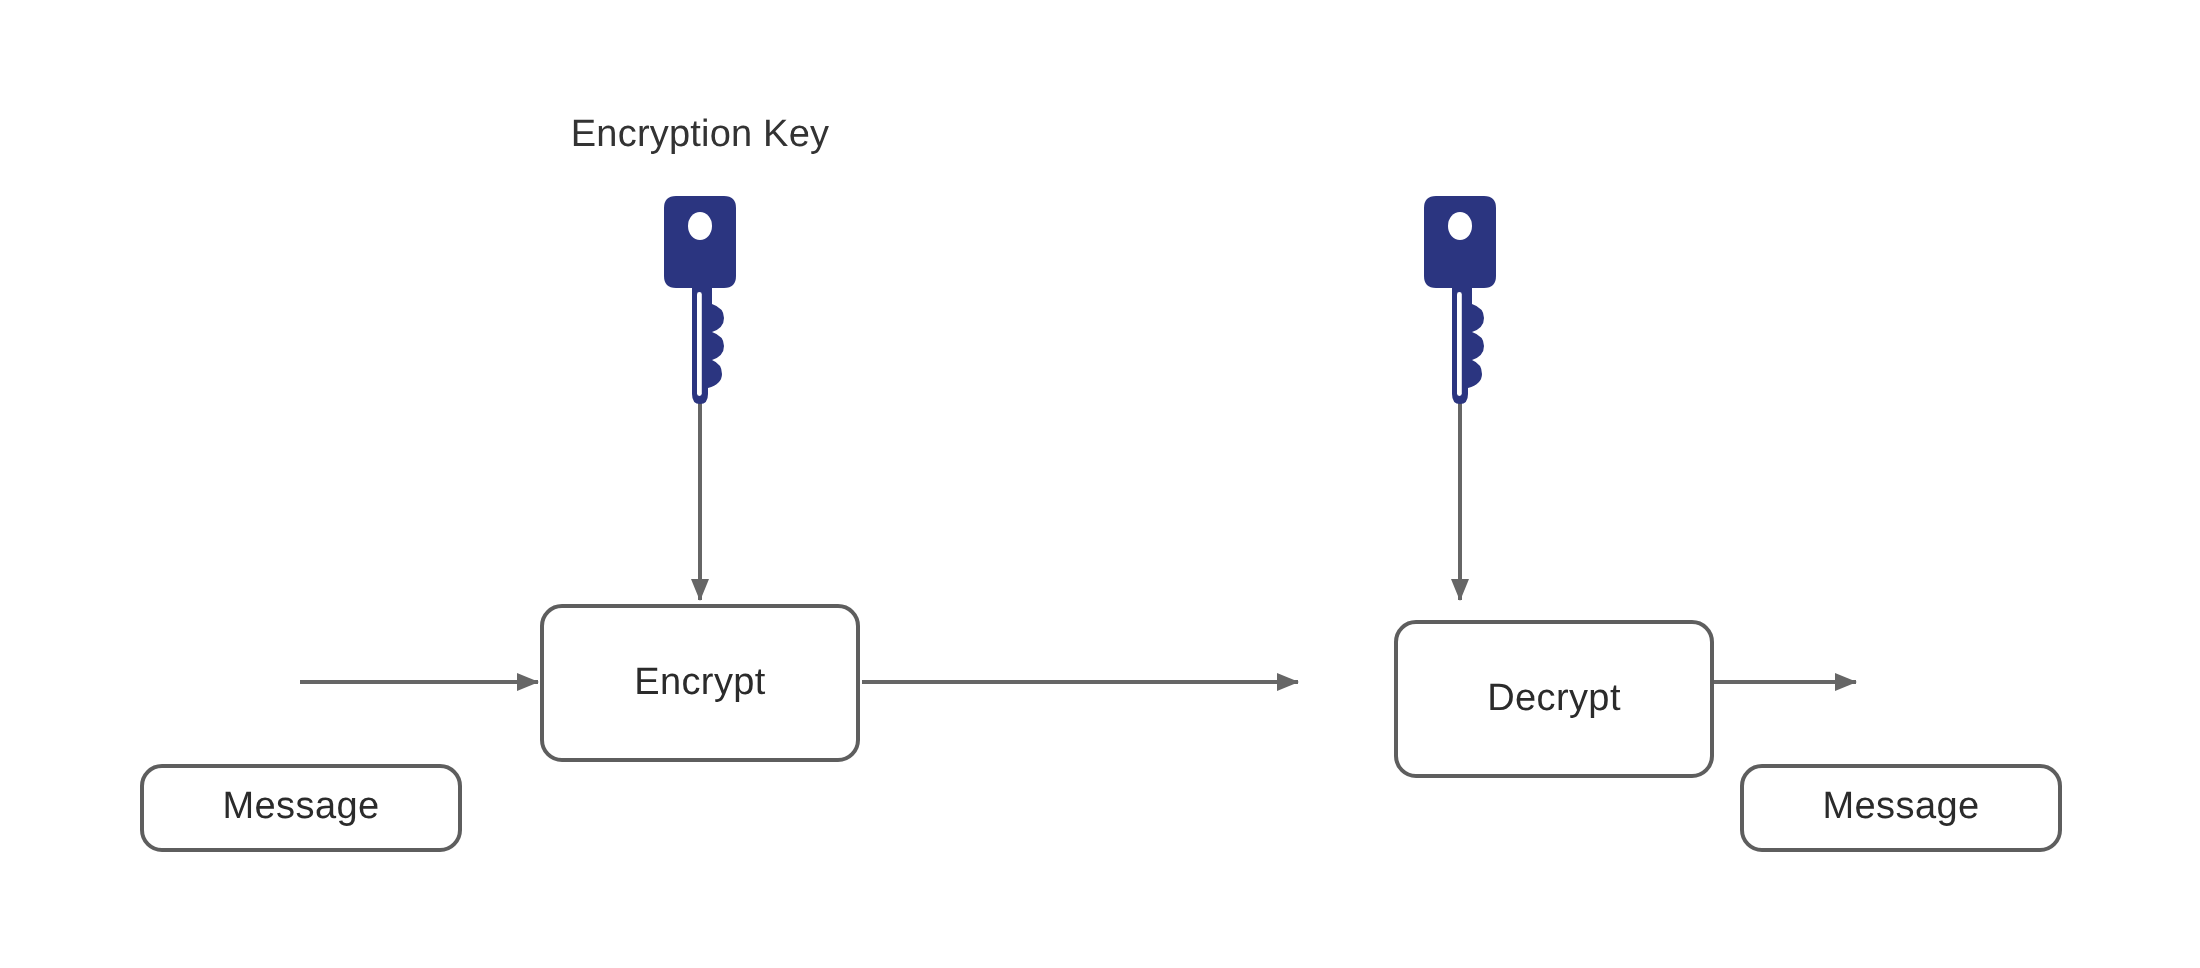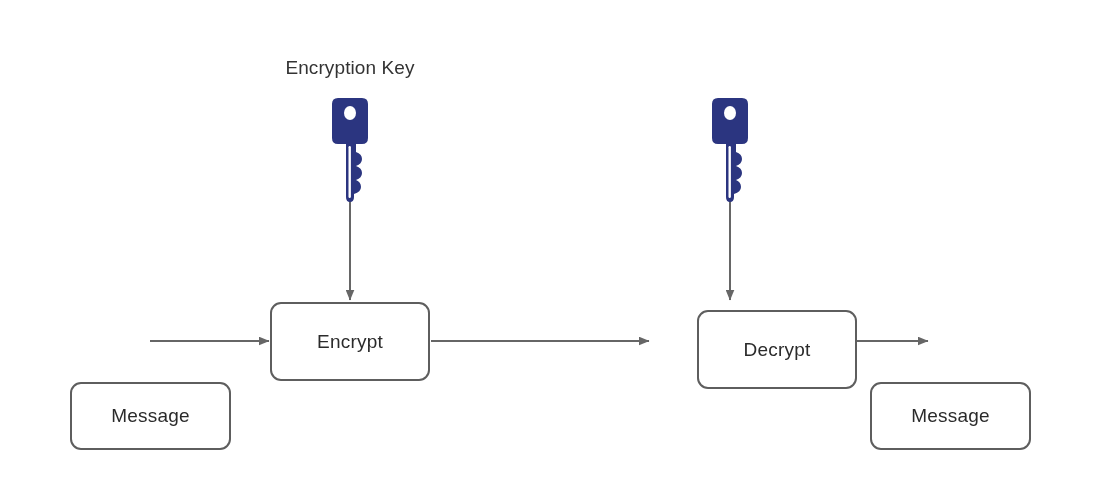--- a/index.html
+++ b/index.html
@@ -59,21 +59,21 @@
   }
   .process-box {
     width: 160px;
     height: 79px;
   }
   #box-encrypt { left: 270px; top: 302px; }
   #box-decrypt { left: 650px; top: 310px; margin-left: 47px; }
 
   .data-box {
     width: 161px;
-    height: 68px;
+    height: 44px;
     text-align: right;
   }
   #box-message-plain { left: 70px; top: 382px; }
   #box-ciphertext    { left: 460px; top: 382px; width: 160px; }
   #box-message-out   { left: 870px; top: 382px; }
 </style>
 </head>
 <body>
 
 <div id="canvas">

